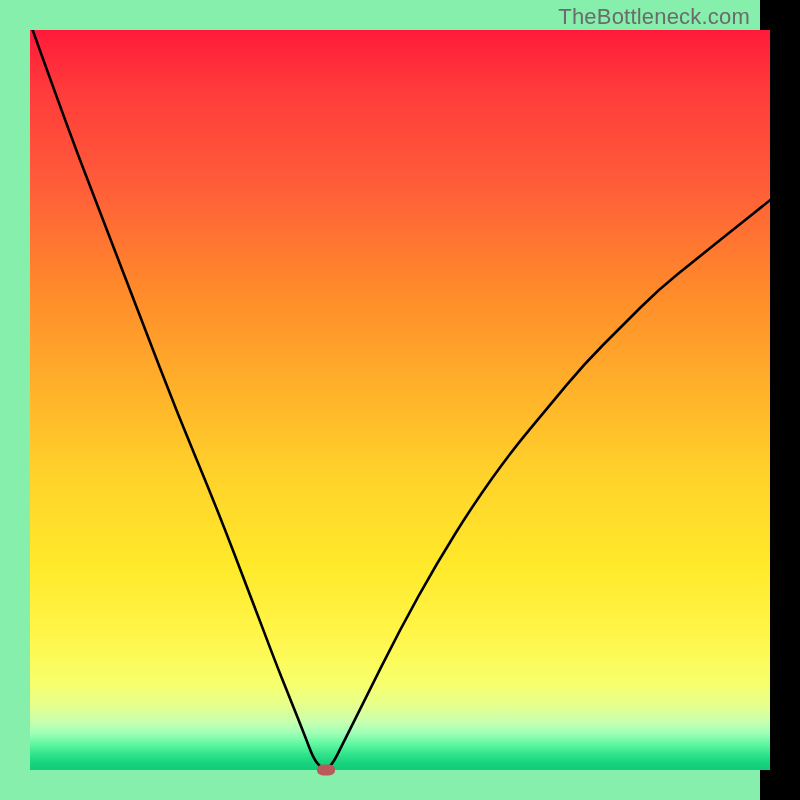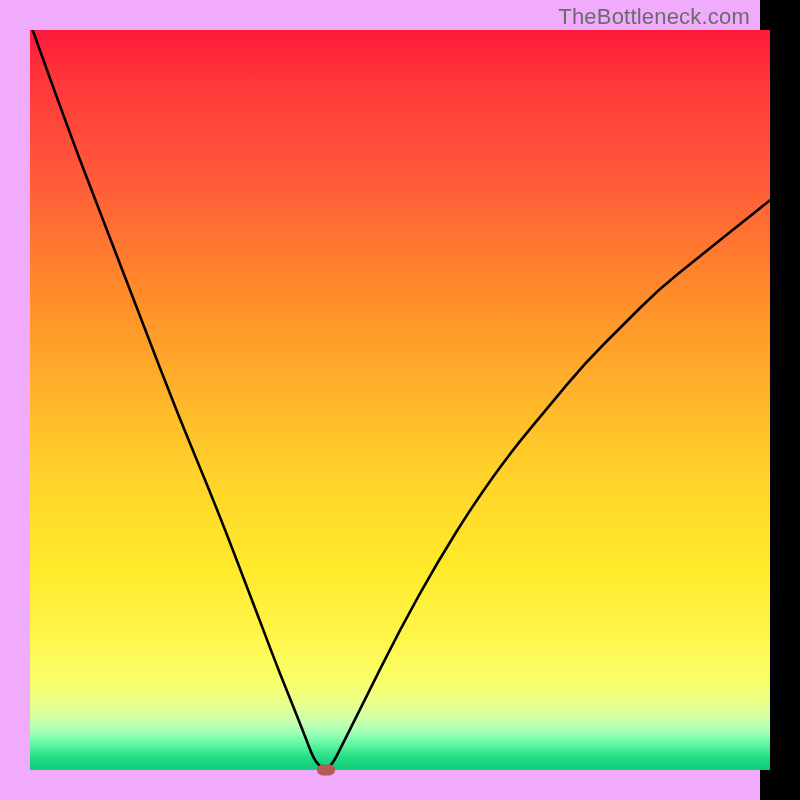--- a/index.html
+++ b/index.html
@@ -10,21 +10,21 @@
     background: #000;
     overflow: hidden;
     font-family: Arial, Helvetica, sans-serif;
   }
   .frame {
     position: absolute;
     left: 0;
     top: 0;
     width: 760px;
     height: 800px;
-    background: #f0abfc;
+    background: #86efac;
   }
   .plot {
     position: absolute;
     left: 30px;
     top: 30px;
     width: 740px;
     height: 740px;
     
     background: linear-gradient(to bottom,
       #ff1a3a 0%,

